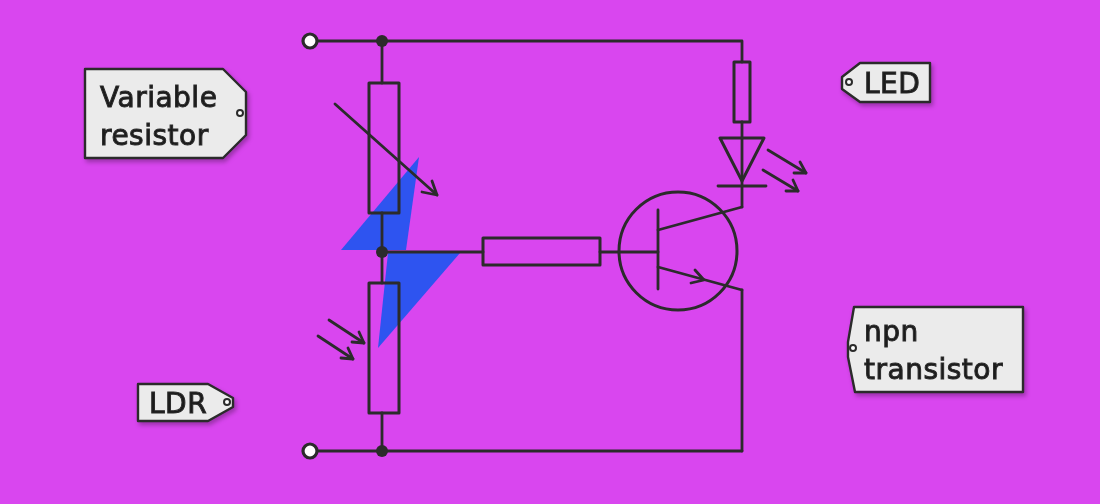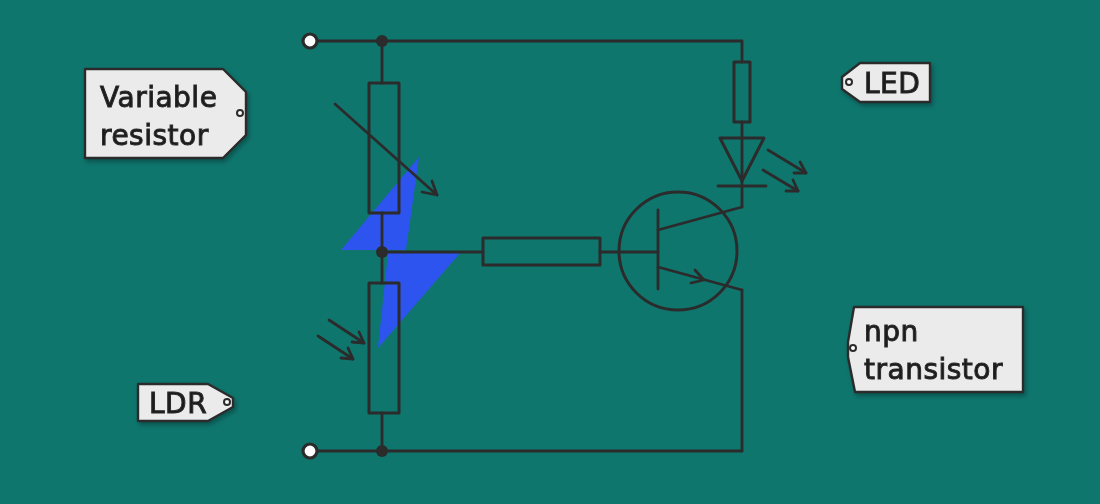--- a/index.html
+++ b/index.html
@@ -1,16 +1,16 @@
 <!DOCTYPE html>
 <html><head>
 <meta charset="utf-8">
 <style>
   html,body{margin:0;padding:0;background:#ffffff;}
-  .stage{position:relative;width:1100px;height:504px;background:#0f766e;overflow:hidden;
+  .stage{position:relative;width:1100px;height:504px;background:#d946ef;overflow:hidden;
          font-family:"DejaVu Sans",sans-serif;}
   svg{display:block;}
   .ln{fill:none;stroke-linecap:round;stroke-linejoin:round;stroke-width:2.8;}
   .bx{fill:none;stroke-width:3;stroke-linejoin:round;}
   .dot{stroke:none;}
   .term{fill:#ffffff;stroke-width:3.2;}
   .bolt{stroke:none;}
   .tagshape{stroke-width:2.4;stroke-linejoin:round;}
   .hole{fill:#ffffff;stroke-width:2;}
   .tagtext{font-family:"DejaVu Sans",sans-serif;font-size:28px;fill:#1b1b1b;letter-spacing:0.5px;}

